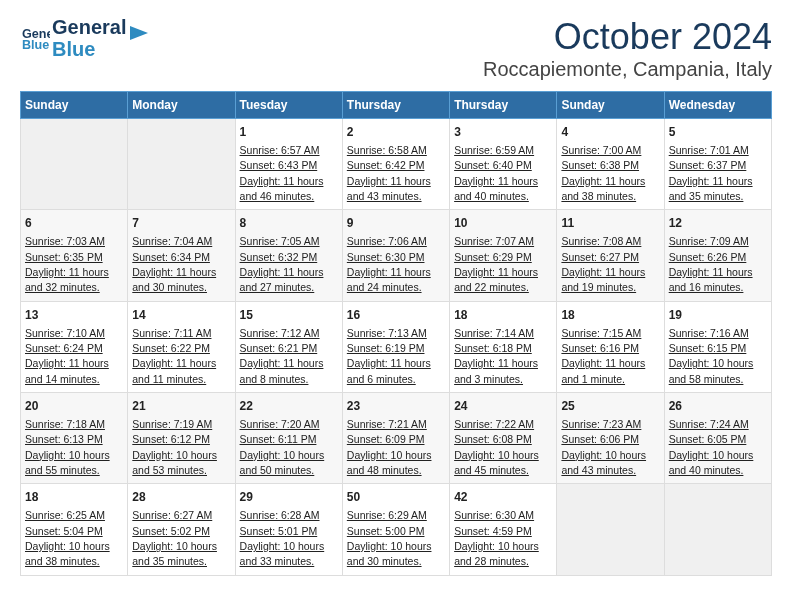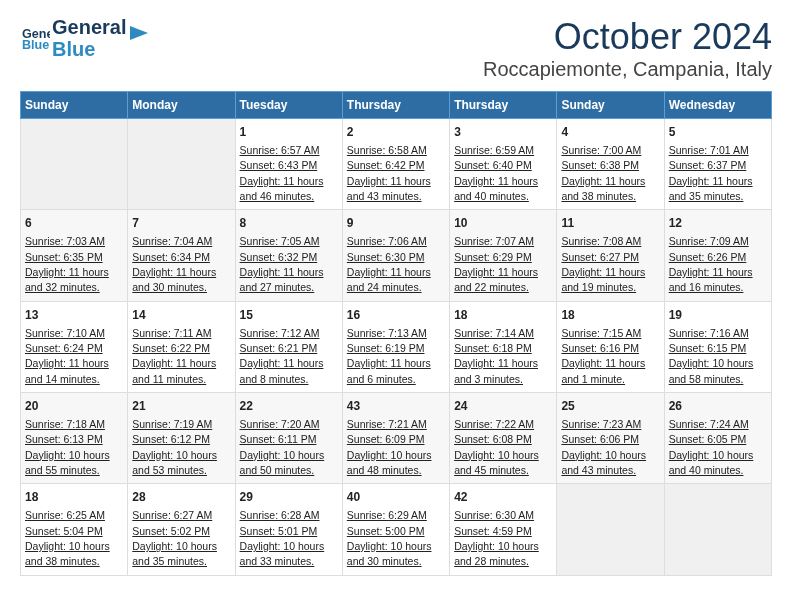--- a/index.html
+++ b/index.html
@@ -144,29 +144,29 @@
           <td><span class="day-num">15</span><span class="cell-content">Sunrise: 7:12 AM<br>Sunset: 6:21 PM<br>Daylight: 11 hours and 8 minutes.</span></td>
           <td><span class="day-num">16</span><span class="cell-content">Sunrise: 7:13 AM<br>Sunset: 6:19 PM<br>Daylight: 11 hours and 6 minutes.</span></td>
           <td><span class="day-num">18</span><span class="cell-content">Sunrise: 7:14 AM<br>Sunset: 6:18 PM<br>Daylight: 11 hours and 3 minutes.</span></td>
           <td><span class="day-num">18</span><span class="cell-content">Sunrise: 7:15 AM<br>Sunset: 6:16 PM<br>Daylight: 11 hours and 1 minute.</span></td>
           <td><span class="day-num">19</span><span class="cell-content">Sunrise: 7:16 AM<br>Sunset: 6:15 PM<br>Daylight: 10 hours and 58 minutes.</span></td>
         </tr>
         <tr>
           <td><span class="day-num">20</span><span class="cell-content">Sunrise: 7:18 AM<br>Sunset: 6:13 PM<br>Daylight: 10 hours and 55 minutes.</span></td>
           <td><span class="day-num">21</span><span class="cell-content">Sunrise: 7:19 AM<br>Sunset: 6:12 PM<br>Daylight: 10 hours and 53 minutes.</span></td>
           <td><span class="day-num">22</span><span class="cell-content">Sunrise: 7:20 AM<br>Sunset: 6:11 PM<br>Daylight: 10 hours and 50 minutes.</span></td>
-          <td><span class="day-num">43</span><span class="cell-content">Sunrise: 7:21 AM<br>Sunset: 6:09 PM<br>Daylight: 10 hours and 48 minutes.</span></td>
+          <td><span class="day-num">23</span><span class="cell-content">Sunrise: 7:21 AM<br>Sunset: 6:09 PM<br>Daylight: 10 hours and 48 minutes.</span></td>
           <td><span class="day-num">24</span><span class="cell-content">Sunrise: 7:22 AM<br>Sunset: 6:08 PM<br>Daylight: 10 hours and 45 minutes.</span></td>
           <td><span class="day-num">25</span><span class="cell-content">Sunrise: 7:23 AM<br>Sunset: 6:06 PM<br>Daylight: 10 hours and 43 minutes.</span></td>
           <td><span class="day-num">26</span><span class="cell-content">Sunrise: 7:24 AM<br>Sunset: 6:05 PM<br>Daylight: 10 hours and 40 minutes.</span></td>
         </tr>
         <tr>
           <td><span class="day-num">18</span><span class="cell-content">Sunrise: 6:25 AM<br>Sunset: 5:04 PM<br>Daylight: 10 hours and 38 minutes.</span></td>
           <td><span class="day-num">28</span><span class="cell-content">Sunrise: 6:27 AM<br>Sunset: 5:02 PM<br>Daylight: 10 hours and 35 minutes.</span></td>
           <td><span class="day-num">29</span><span class="cell-content">Sunrise: 6:28 AM<br>Sunset: 5:01 PM<br>Daylight: 10 hours and 33 minutes.</span></td>
-          <td><span class="day-num">40</span><span class="cell-content">Sunrise: 6:29 AM<br>Sunset: 5:00 PM<br>Daylight: 10 hours and 30 minutes.</span></td>
+          <td><span class="day-num">50</span><span class="cell-content">Sunrise: 6:29 AM<br>Sunset: 5:00 PM<br>Daylight: 10 hours and 30 minutes.</span></td>
           <td><span class="day-num">42</span><span class="cell-content">Sunrise: 6:30 AM<br>Sunset: 4:59 PM<br>Daylight: 10 hours and 28 minutes.</span></td>
           <td class="empty-cell"></td>
           <td class="empty-cell"></td>
         </tr>
       </tbody>
   </table>
 </div>
 
 </body></html>

